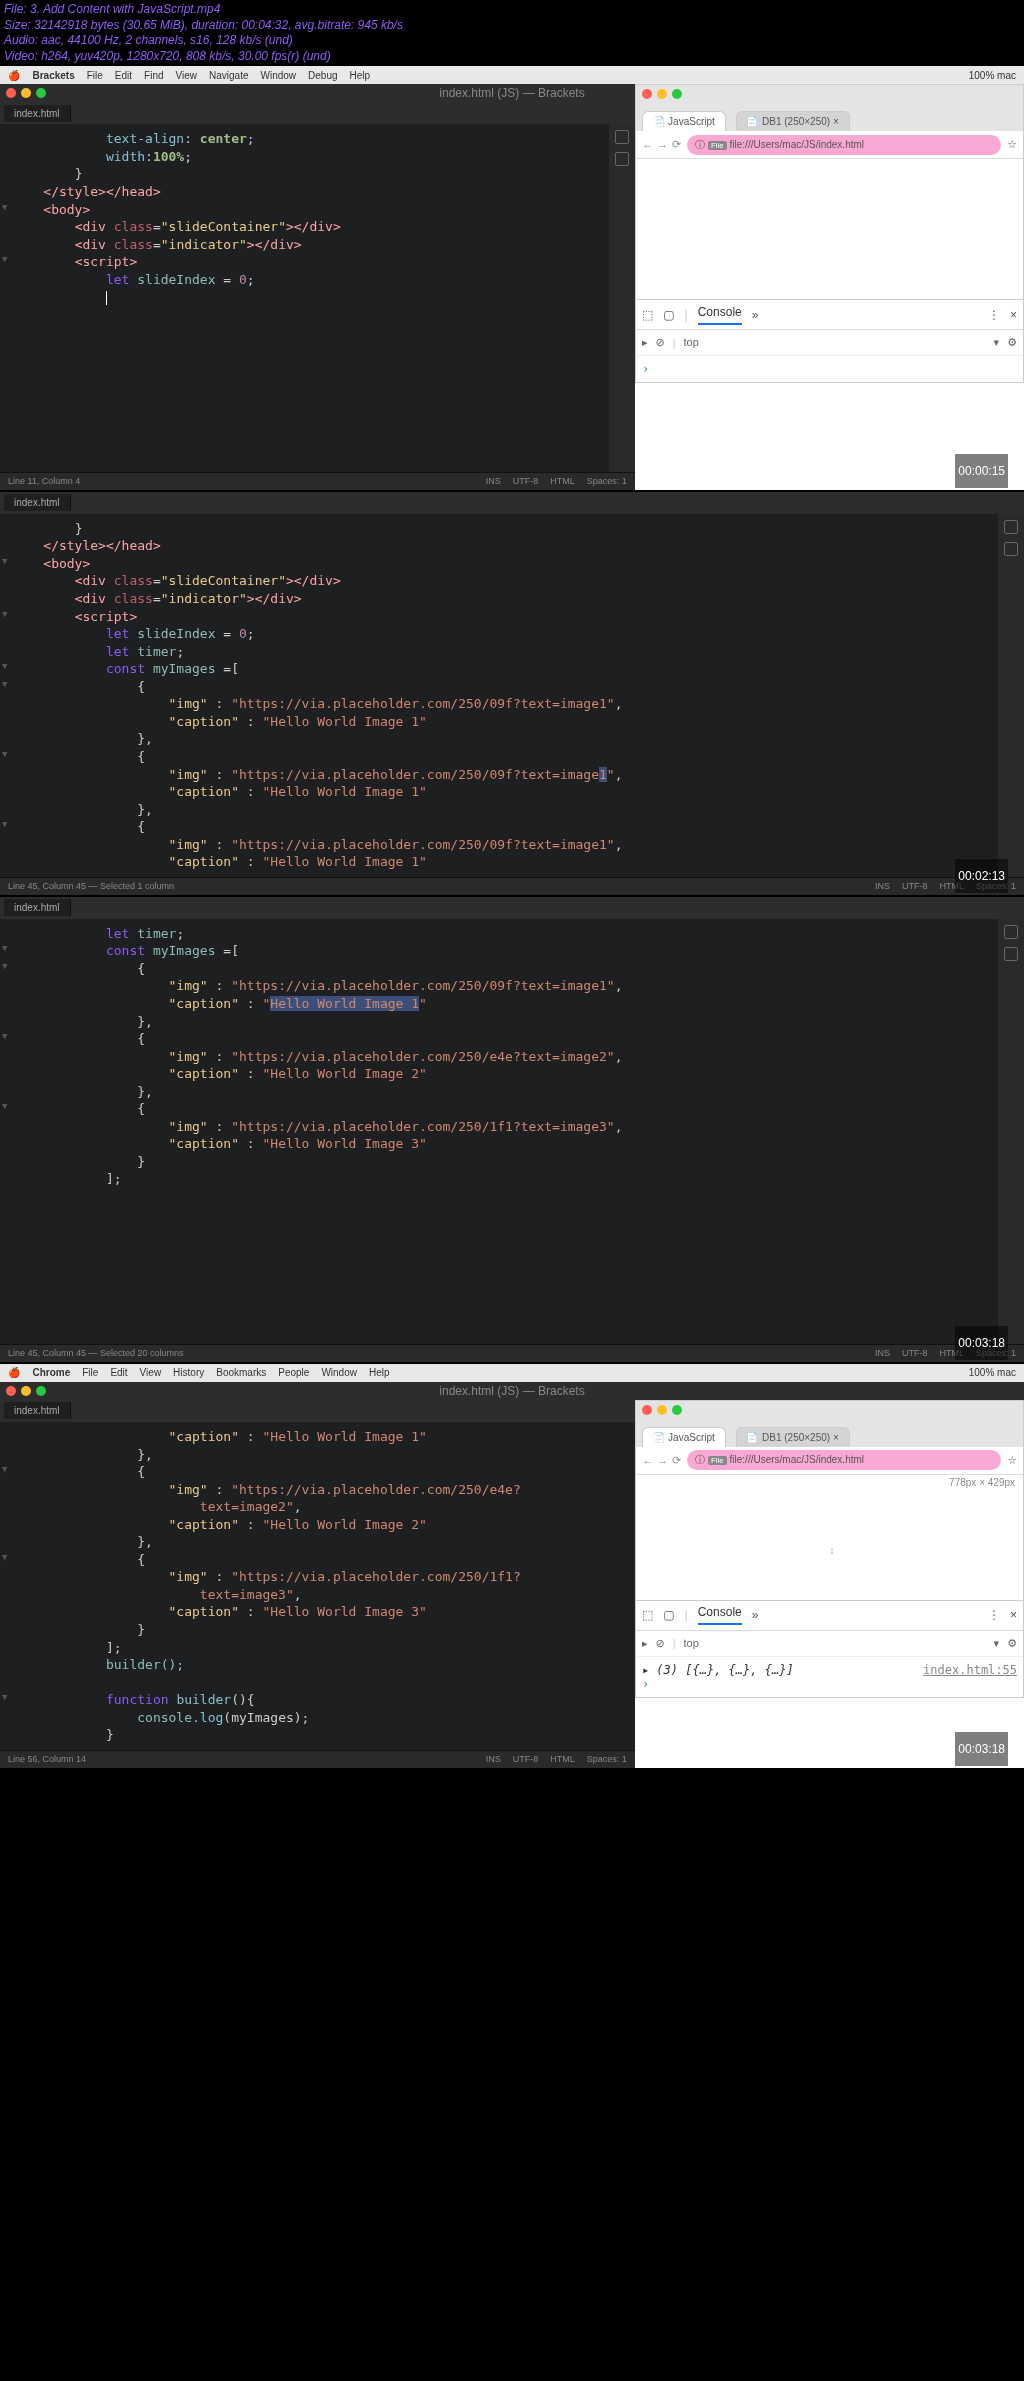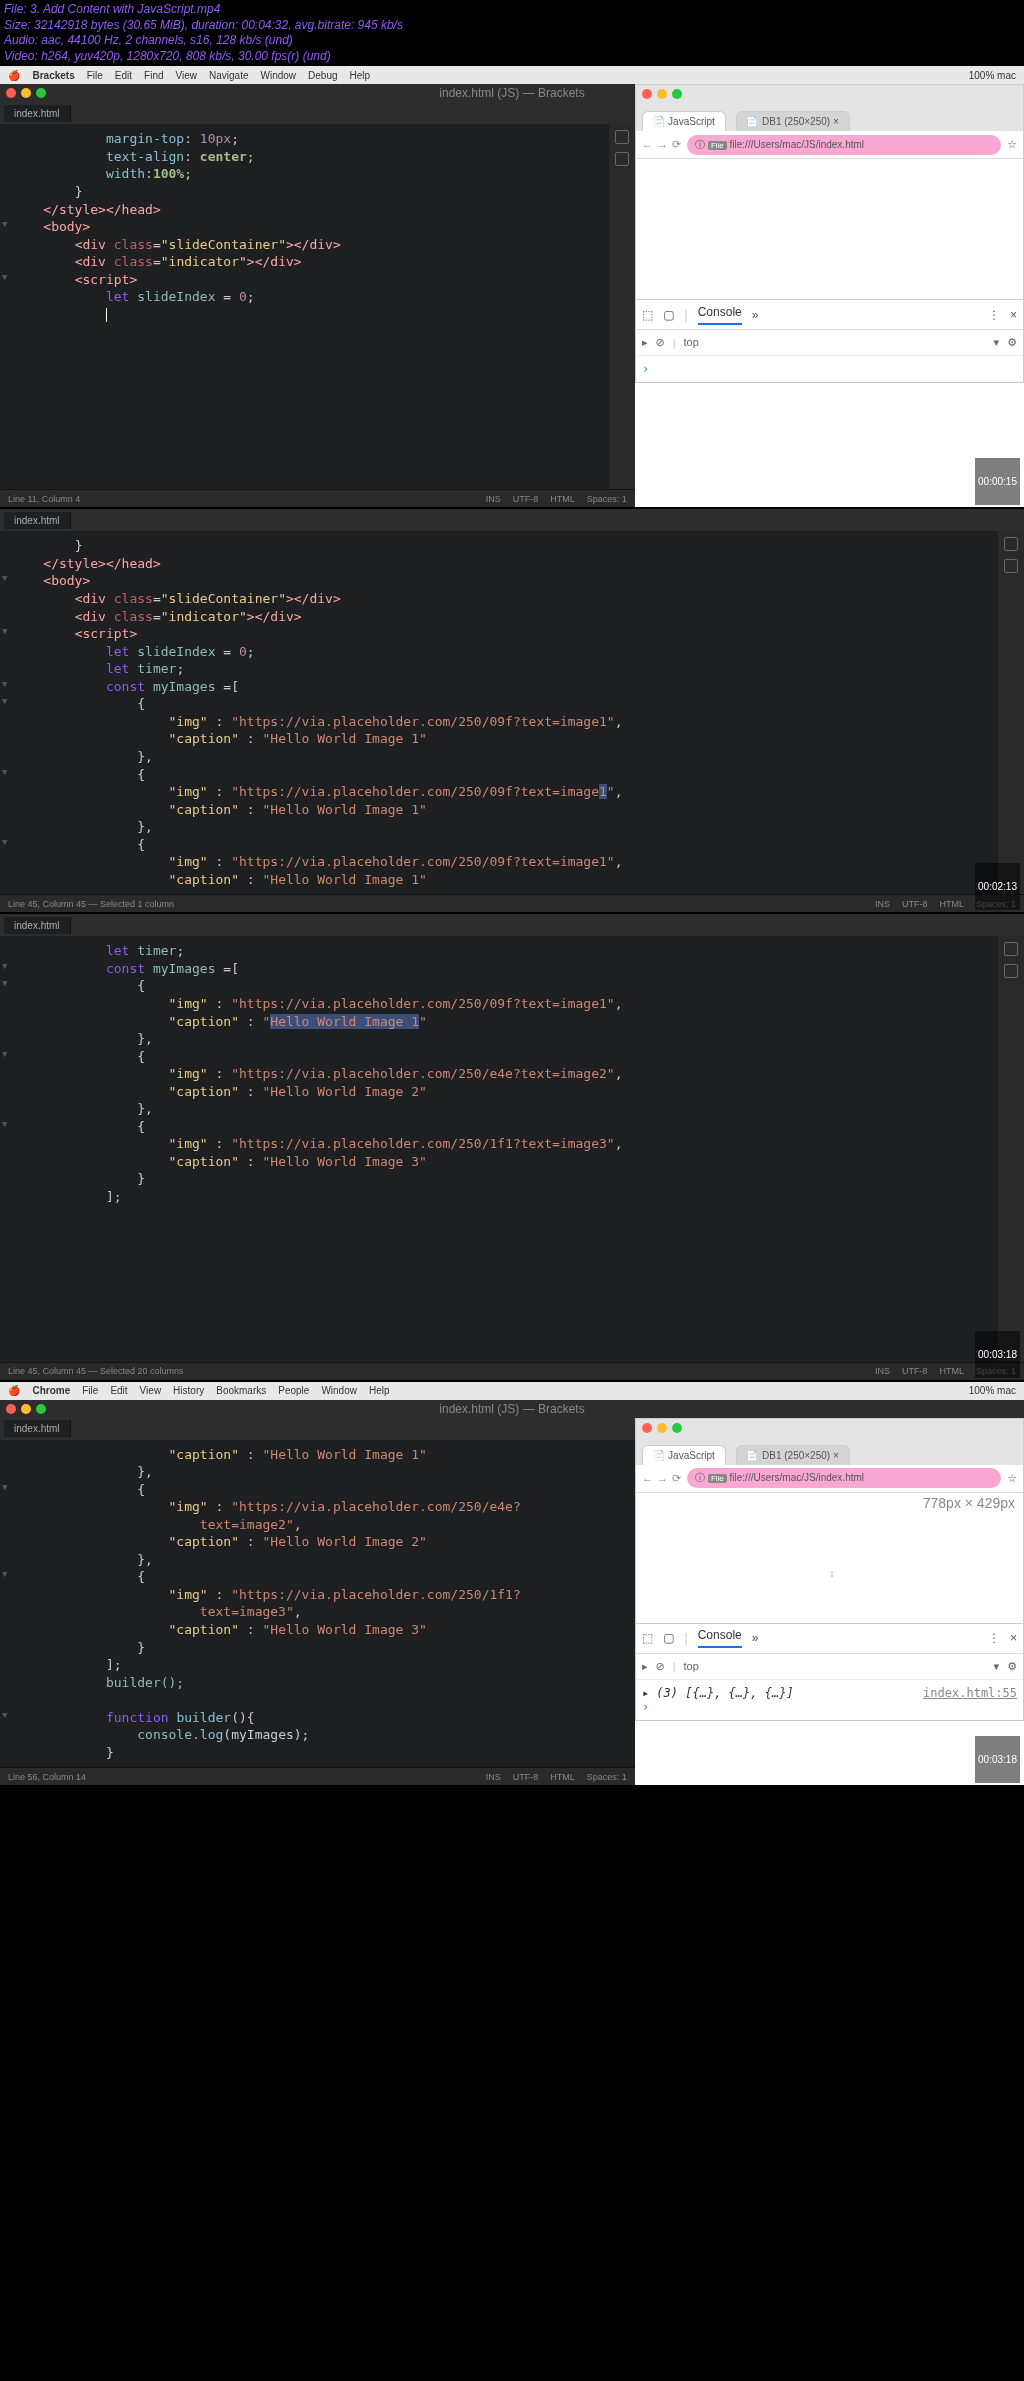--- a/index.html
+++ b/index.html
@@ -180,22 +180,22 @@
   padding: 6px;
   font-family: Menlo, monospace;
   font-size: 12px;
   color: #333;
 }
 .dt-console .prompt { color: #367cf1; }
 .dt-console .link { color: #888; text-decoration: underline; float:right;}
 .split { display: flex; }
 .split-left { flex: 0 0 62%; }
 .split-right { flex: 1; background:#fff; }
-.timestamp { position:absolute; right:4px; bottom:2px; color:#fff; font-size:10px; background:rgba(0,0,0,0.5); padding:18px 3px;}
-.dims { text-align:right; color:#888; font-size:14px; padding:2px 8px;}
+.timestamp { position:absolute; right:16px; bottom:2px; color:#fff; font-size:12px; background:rgba(0,0,0,0.5); padding:10px 3px;}
+.dims { text-align:right; color:#888; font-size:10px; padding:2px 8px;}
 .arrow-nav { display:flex; gap:4px; color:#888;}
 </style>
 </head>
 <body>
 
 <div class="file-info">
   <div>File: 3. Add Content with JavaScript.mp4</div>
   <div>Size: 32142918 bytes (30.65 MiB), duration: 00:04:32, avg.bitrate: 945 kb/s</div>
   <div>Audio: aac, 44100 Hz, 2 channels, s16, 128 kb/s (und)</div>
   <div>Video: h264, yuv420p, 1280x720, 808 kb/s, 30.00 fps(r) (und)</div>
@@ -223,21 +223,20 @@
           <div class="light yellow"></div>
           <div class="light green"></div>
         </div>
         <span class="title-center">index.html (JS) — Brackets</span>
       </div>
       <div class="tab-bar">
         <div class="tab">index.html</div>
       </div>
       <div class="editor-body">
         <div class="editor-area">
-<div class="line">            <span class="prop">margin-top</span><span class="punc">: </span><span class="num">10px</span><span class="punc">;</span></div>
 <div class="line">            <span class="prop">text-align</span><span class="punc">: </span><span class="val">center</span><span class="punc">;</span></div>
 <div class="line">            <span class="prop">width</span><span class="punc">:</span><span class="val">100%</span><span class="punc">;</span></div>
 <div class="line">        <span class="punc">}</span></div>
 <div class="line">    <span class="tag">&lt;/style&gt;&lt;/head&gt;</span></div>
 <div class="line"><span class="fold">▼</span>    <span class="tag">&lt;body&gt;</span></div>
 <div class="line">        <span class="tag">&lt;div</span> <span class="attr">class</span>=<span class="str2">"slideContainer"</span><span class="tag">&gt;&lt;/div&gt;</span></div>
 <div class="line">        <span class="tag">&lt;div</span> <span class="attr">class</span>=<span class="str2">"indicator"</span><span class="tag">&gt;&lt;/div&gt;</span></div>
 <div class="line"><span class="fold">▼</span>        <span class="tag">&lt;script&gt;</span></div>
 <div class="line">            <span class="kw">let</span> <span class="ident">slideIndex</span><span class="punc"> = </span><span class="num">0</span><span class="punc">;</span></div>
 <div class="line">            <span class="cursor"></span></div>

